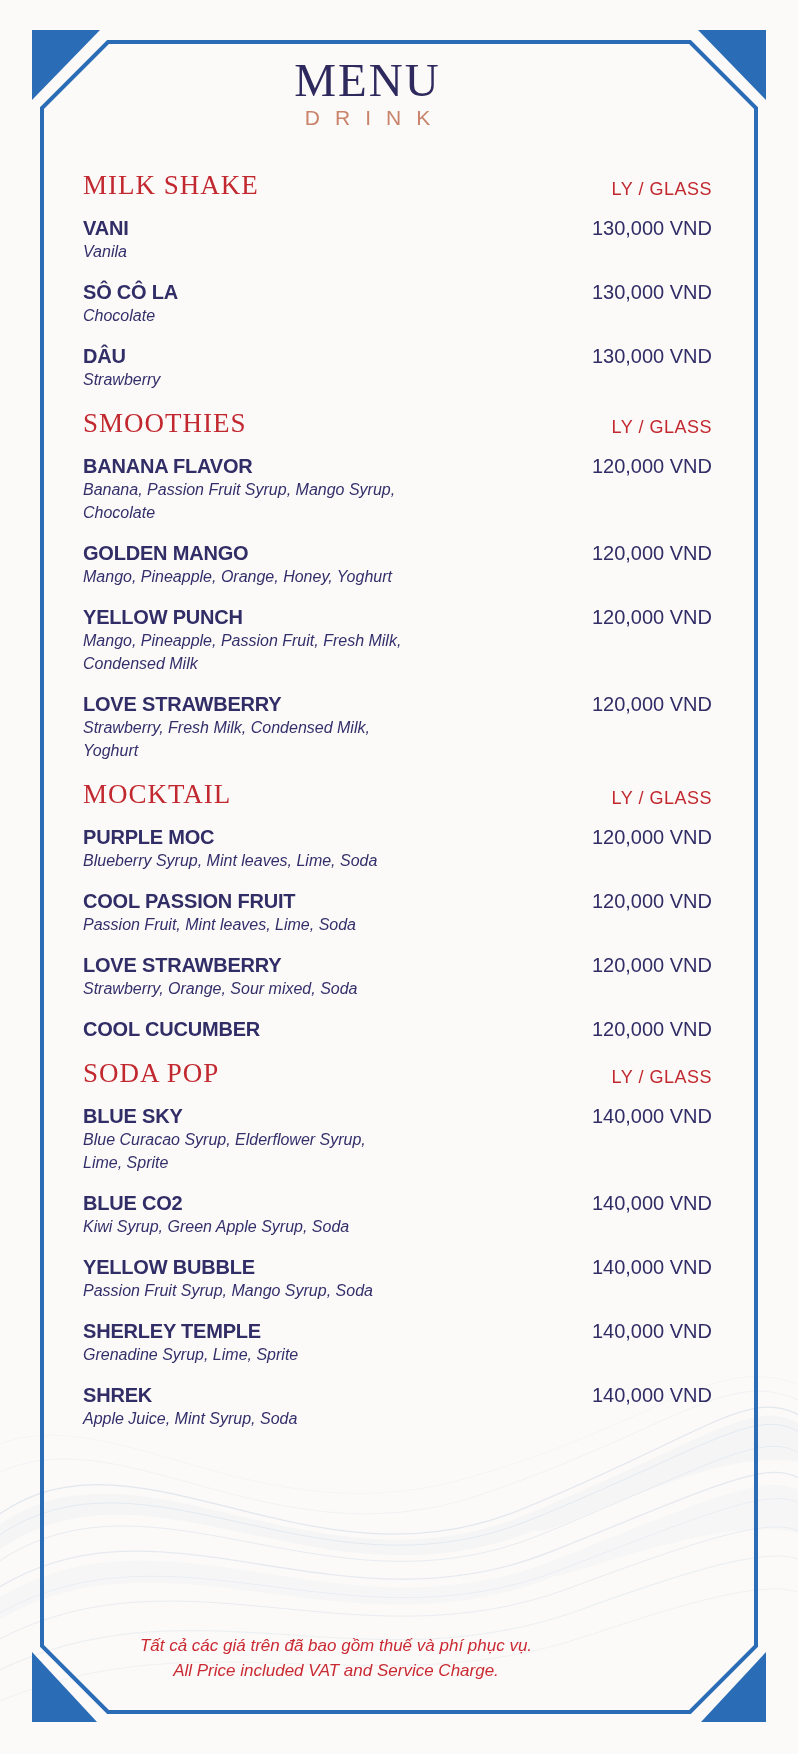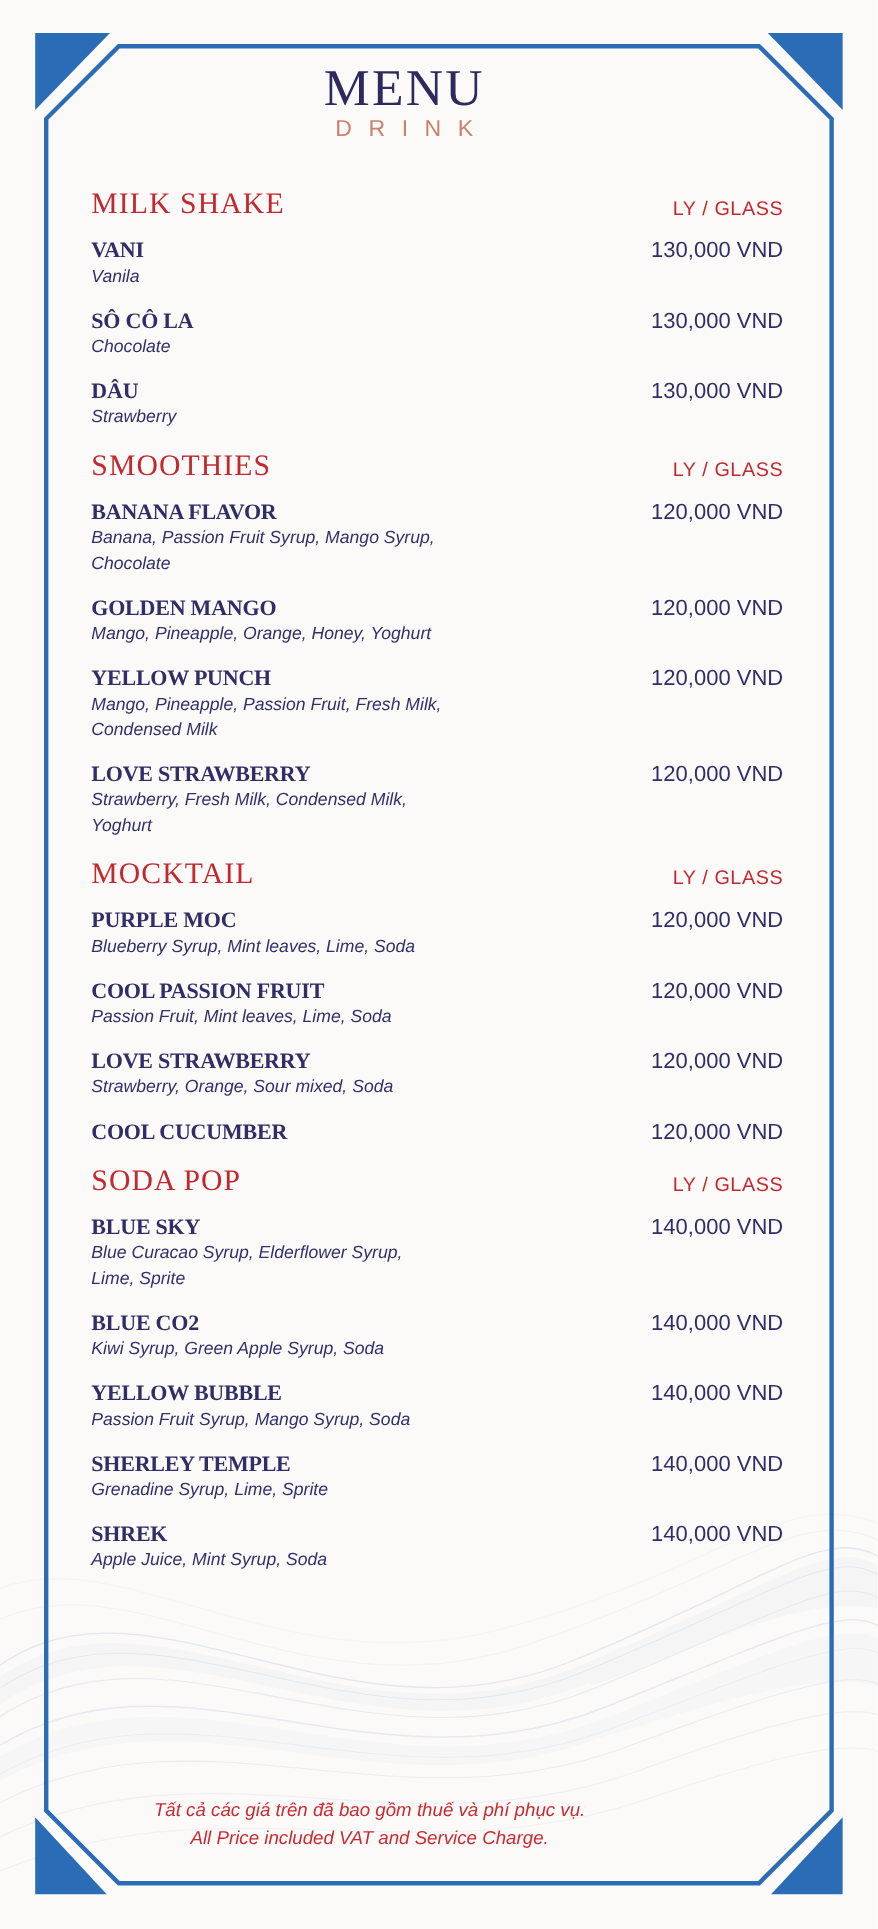--- a/index.html
+++ b/index.html
@@ -46,21 +46,21 @@
   .price-col-label{
     font-size:18px;color:#c2282f;letter-spacing:0.5px;
   }
   .item{
     display:flex;justify-content:space-between;align-items:flex-start;
     margin-bottom:17px;
   }
   .item-left{max-width:470px;}
   .item-name{
     font-size:20px;line-height:24px;font-weight:bold;
-    letter-spacing:-0.2px;color:#312d66;font-family:Liberation Serif, serif;
+    letter-spacing:-0.2px;color:#312d66;
   }
   .item-desc{
     font-size:16px;line-height:23px;font-style:italic;
     color:#332f6b;white-space:pre-line;
   }
   .item-price{
     font-size:20px;line-height:24px;color:#312d66;
     white-space:nowrap;margin-left:12px;
   }
 

